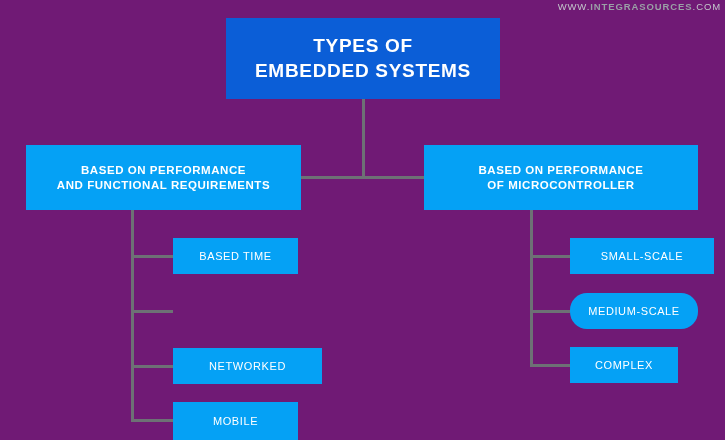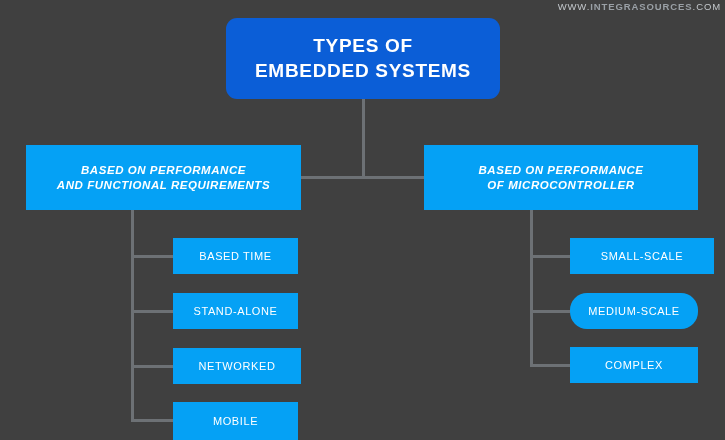--- a/index.html
+++ b/index.html
@@ -7,21 +7,21 @@
     padding: 0;
     background: #ffffff;
   }
   body {
     font-family: "Liberation Sans", sans-serif;
   }
   #canvas {
     position: relative;
     width: 725px;
     height: 440px;
-    background: #404040;
+    background: #701a75;
     overflow: hidden;
   }
 
   
   .watermark {
     position: absolute;
     top: 1px;
     right: 4px;
     font-size: 9.5px;
     letter-spacing: 0.9px;
@@ -51,28 +51,26 @@
     justify-content: center;
     text-align: center;
     color: #ffffff;
     line-height: 1.3;
   }
   .node-root {
     background: #0B5ED7;
     font-weight: bold;
     font-size: 19px;
     letter-spacing: 0.7px;
-    border-radius: 11px;
   }
   .node-branch {
     background: #05A1F5;
     font-weight: bold;
     font-size: 11.5px;
     letter-spacing: 0.55px;
-    font-style: italic;
   }
   .node-leaf {
     background: #05A1F5;
     font-weight: normal;
     font-size: 11px;
     letter-spacing: 0.6px;
   }
   .node-label {
     display: block;
     padding: 0 6px;
@@ -111,33 +109,30 @@
   </div>
 
   <div class="node node-branch" style="left:424px; top:145px; width:274px; height:65px;">
     <span class="node-label">BASED ON PERFORMANCE
 OF MICROCONTROLLER</span>
   </div>
 
   <div class="node node-leaf" style="left:173px; top:238px; width:125px; height:36px;">
     <span class="node-label">BASED TIME</span>
   </div>
-  <div class="node node-leaf" style="left:173px; top:293px; width:125px; height:36px;">
-    <span class="node-label">STAND-ALONE</span>
-  </div>
-  <div class="node node-leaf" style="left:173px; top:348px; width:128px; height:36px;">
+  <div class="node node-leaf" style="left:173px; top:348px; width:149px; height:36px;">
     <span class="node-label">NETWORKED</span>
   </div>
   <div class="node node-leaf" style="left:173px; top:402px; width:125px; height:38px;">
     <span class="node-label">MOBILE</span>
   </div>
 
   <div class="node node-leaf" style="left:570px; top:238px; width:144px; height:36px;">
     <span class="node-label">SMALL-SCALE</span>
   </div>
   <div class="node node-leaf" style="left:570px; top:293px; width:128px; height:36px;border-radius:17px;">
     <span class="node-label">MEDIUM-SCALE</span>
   </div>
-  <div class="node node-leaf" style="left:570px; top:347px; width:128px; height:36px;">
+  <div class="node node-leaf" style="left:570px; top:347px; width:108px; height:36px;">
     <span class="node-label">COMPLEX</span>
   </div>
 
 </div>
 
 </body></html>

